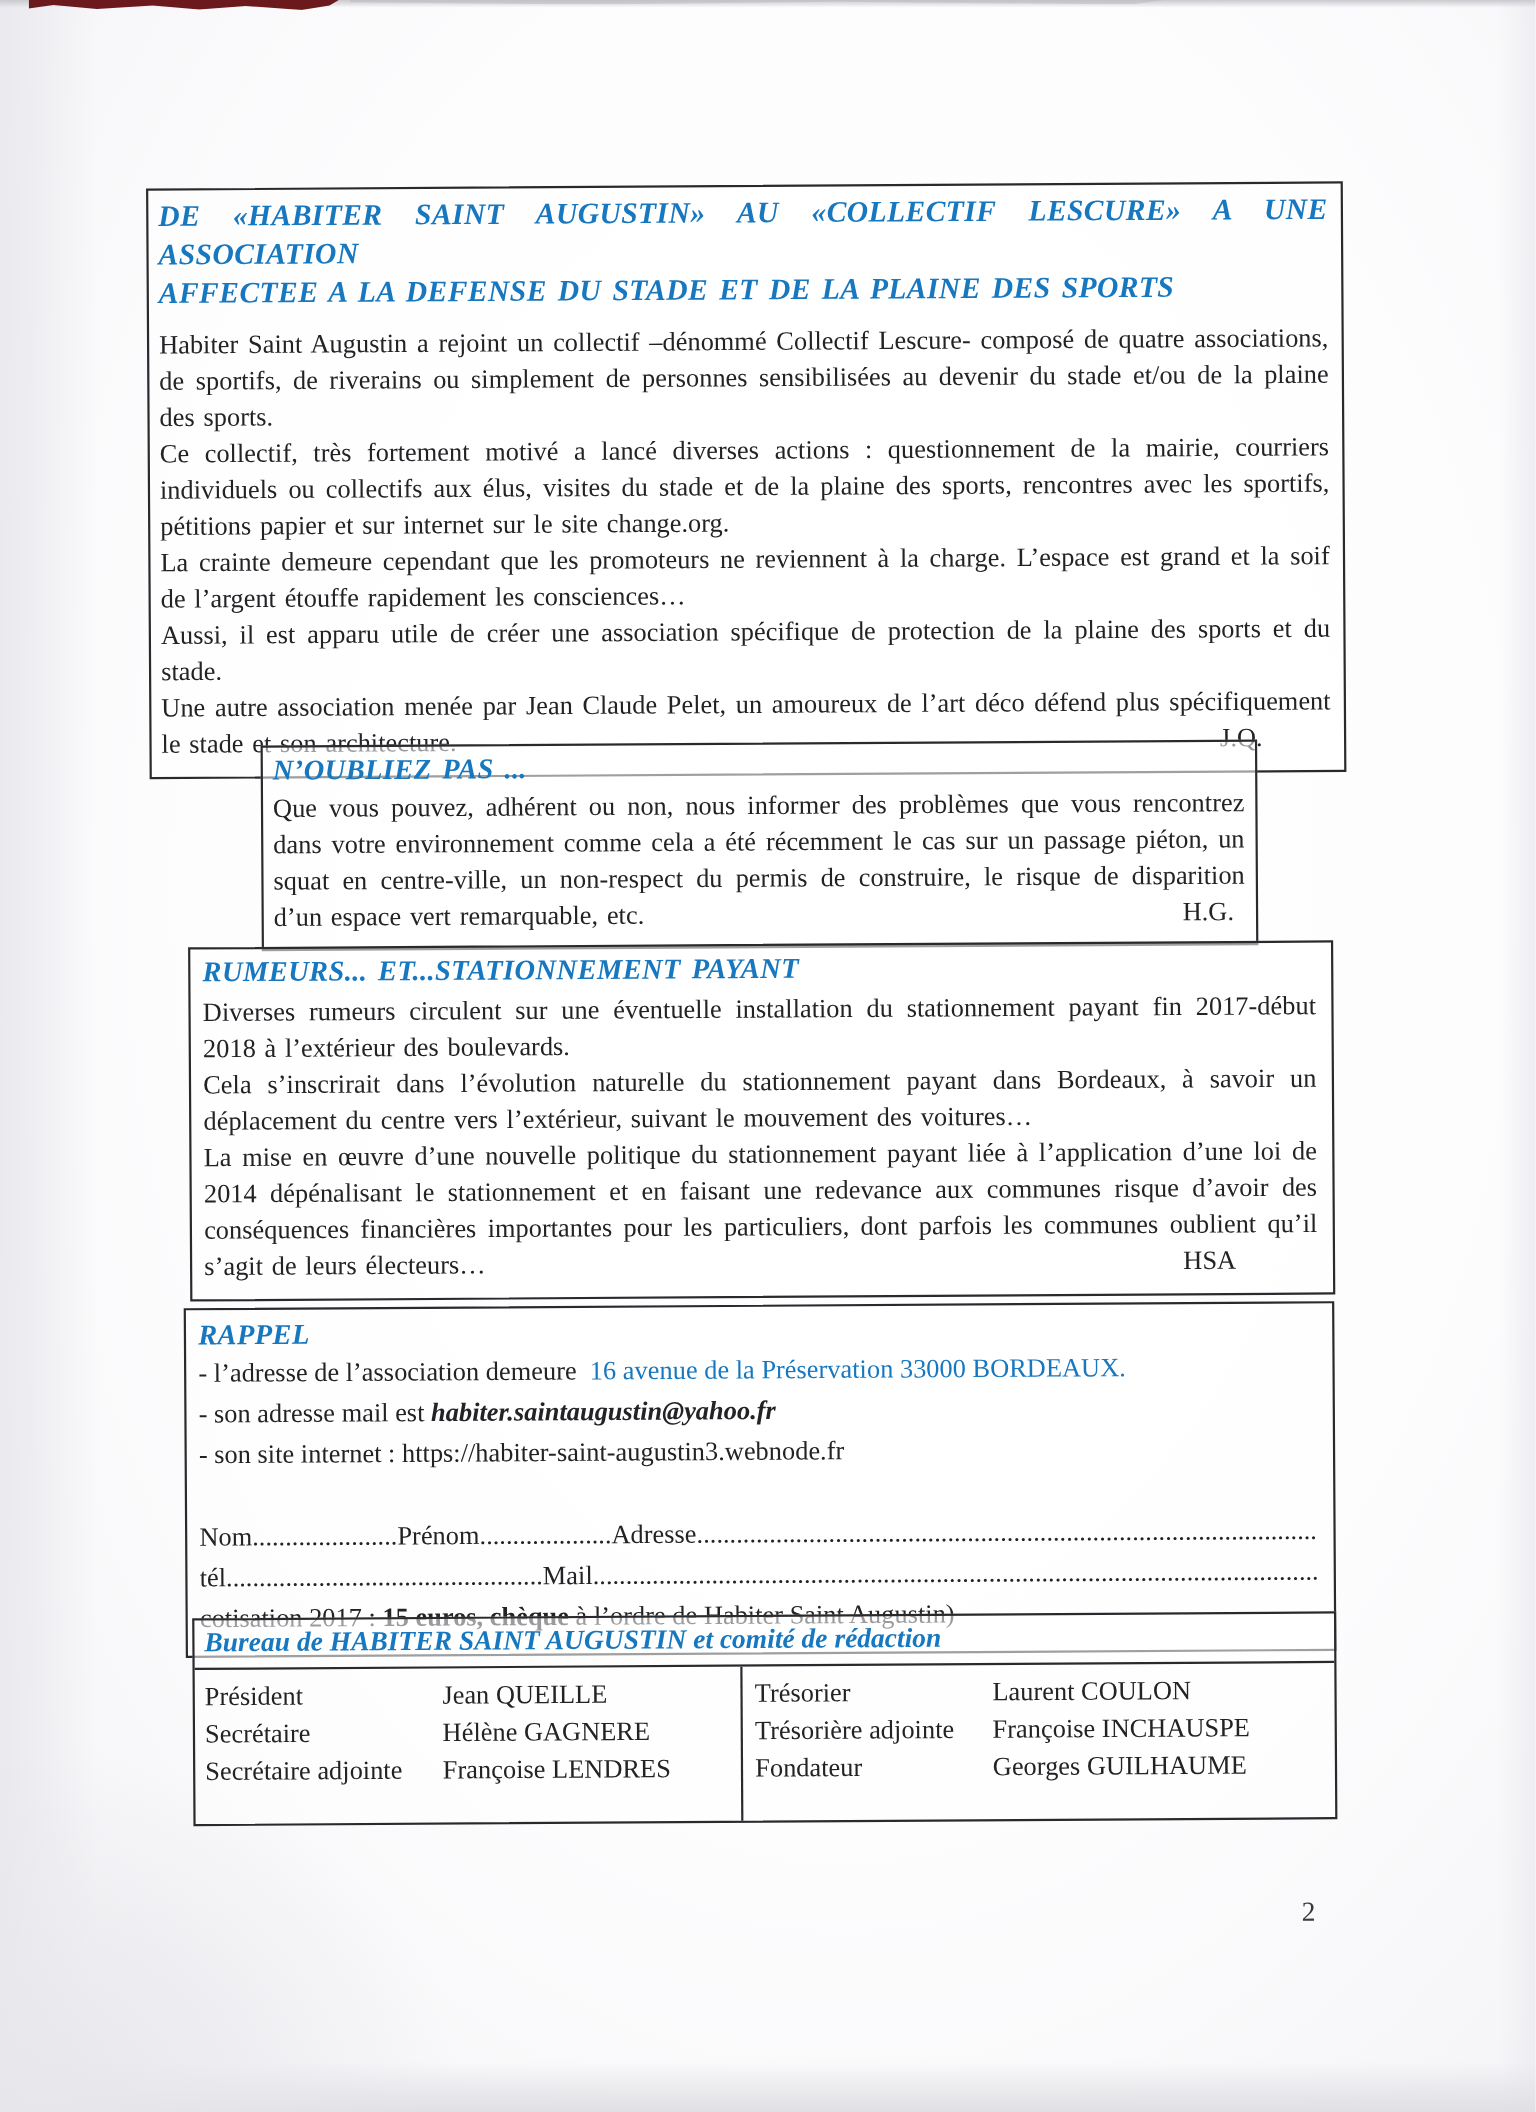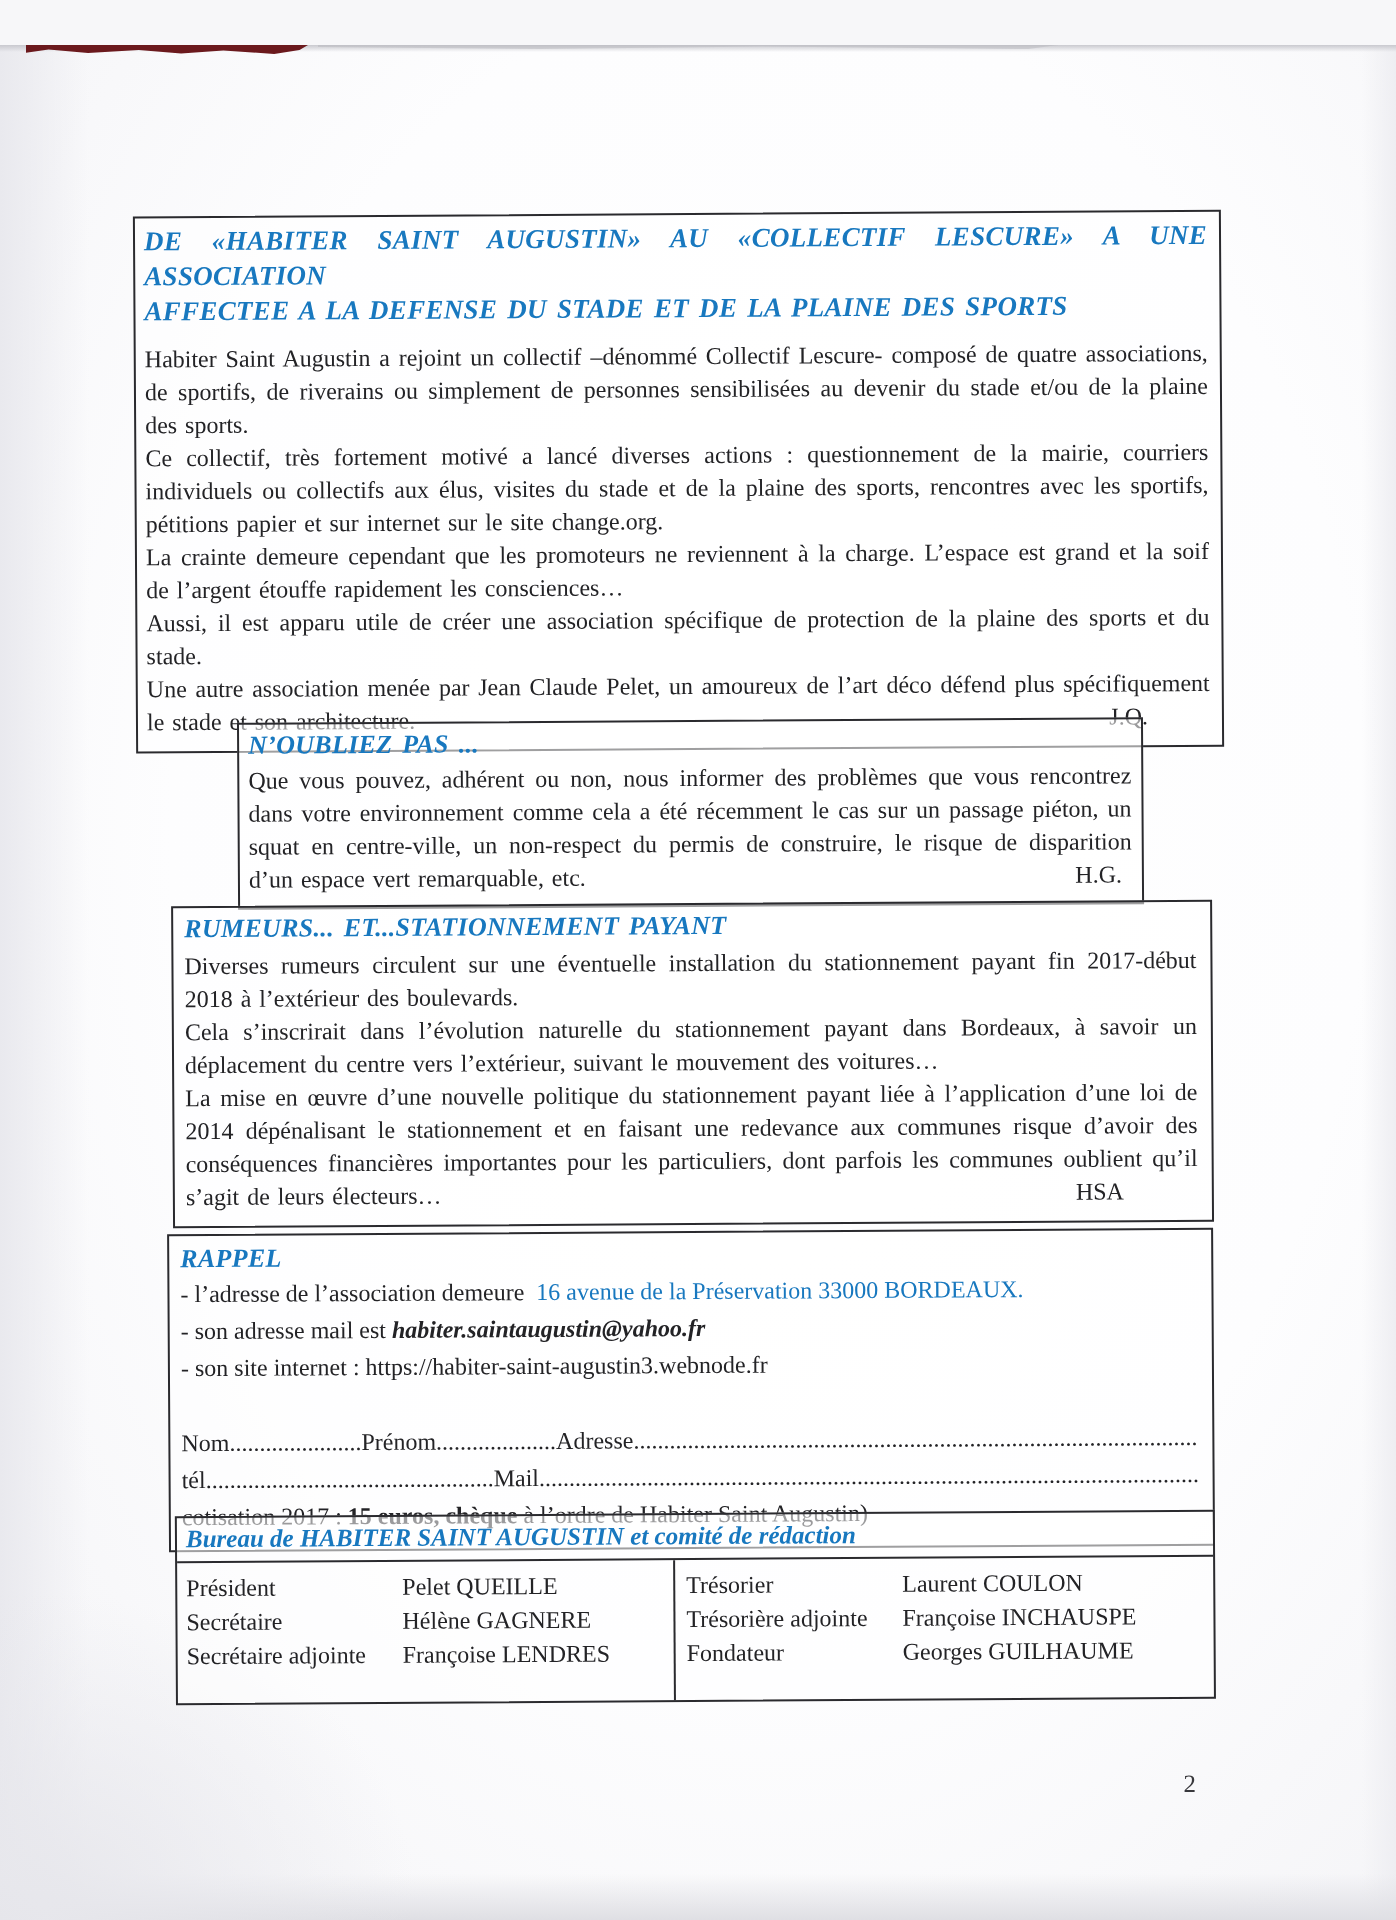--- a/index.html
+++ b/index.html
@@ -3,21 +3,21 @@
 <meta charset="utf-8">
 <style>
   html,body{margin:0;padding:0;}
   body{
     width:1396px;height:1920px;position:relative;overflow:hidden;
     background:#f7f7f9;
     font-family:"Liberation Serif","DejaVu Serif",serif;
     color:#232326;
   }
   .sheet{position:absolute;inset:0;
-    background:radial-gradient(ellipse at 55% 42%, #ffffff 0%, #fdfdfe 55%, #f3f3f6 100%);margin-top:45px;}
+    background:radial-gradient(ellipse at 55% 42%, #ffffff 0%, #fdfdfe 55%, #f3f3f6 100%);}
   .edge{position:absolute;pointer-events:none;}
   .edge-left{left:0;top:0;width:105px;height:100%;
     background:linear-gradient(to right,#e9e9ee 0%,rgba(255,255,255,0) 85%);}
   .edge-right{right:0;top:0;width:34px;height:100%;
     background:linear-gradient(to left,#eeeef2 0%,rgba(255,255,255,0) 100%);}
   .edge-top{left:0;top:0;width:100%;height:7px;
     background:linear-gradient(to bottom,#c9c9cf 0%,rgba(255,255,255,0) 100%);}
   .edge-bottom{left:0;bottom:0;width:100%;height:46px;
     background:linear-gradient(to top,#dfdfe4 0%,rgba(255,255,255,0) 100%);}
   .corner-blob{left:0;bottom:0;width:420px;height:330px;
@@ -128,21 +128,21 @@
       <div class="rline">
         <span>cotisation 2017 : </span><span class="rbold">15 euros, chèque</span><span> à l’ordre de Habiter Saint Augustin)</span>
       </div>
     </section>
 
     <section class="box box5">
       <div class="bureau-title">Bureau de HABITER SAINT AUGUSTIN et comité de rédaction</div>
       <div class="bureau-body">
         <div class="bureau-cell left">
           <div class="b-row">
-            <span class="b-role">Président</span><span class="b-name">Pelet QUEILLE</span>
+            <span class="b-role">Président</span><span class="b-name">Jean QUEILLE</span>
           </div>
           <div class="b-row">
             <span class="b-role">Secrétaire</span><span class="b-name">Hélène GAGNERE</span>
           </div>
           <div class="b-row">
             <span class="b-role">Secrétaire adjointe</span><span class="b-name">Françoise LENDRES</span>
           </div>
         </div>
         <div class="bureau-cell right">
           <div class="b-row">

